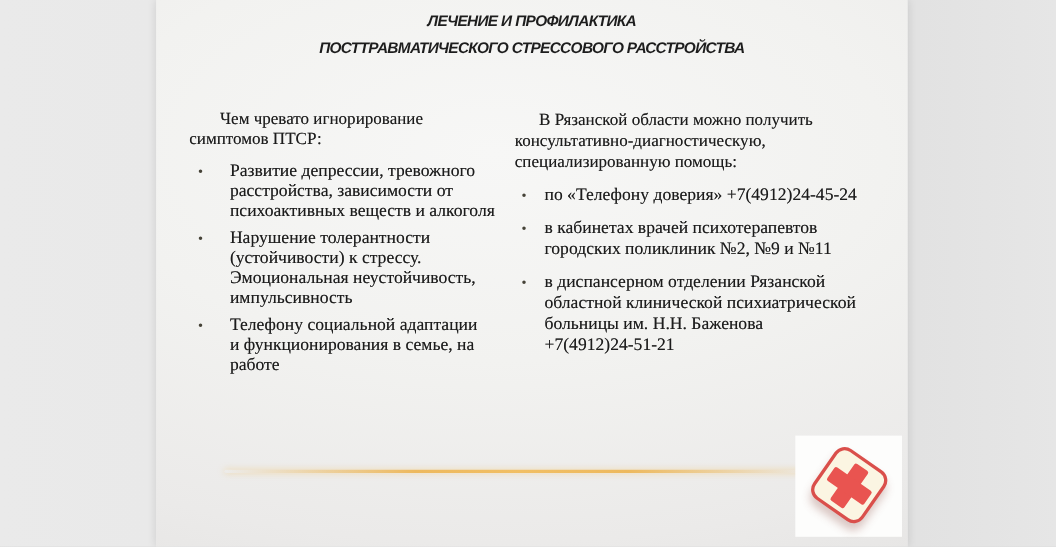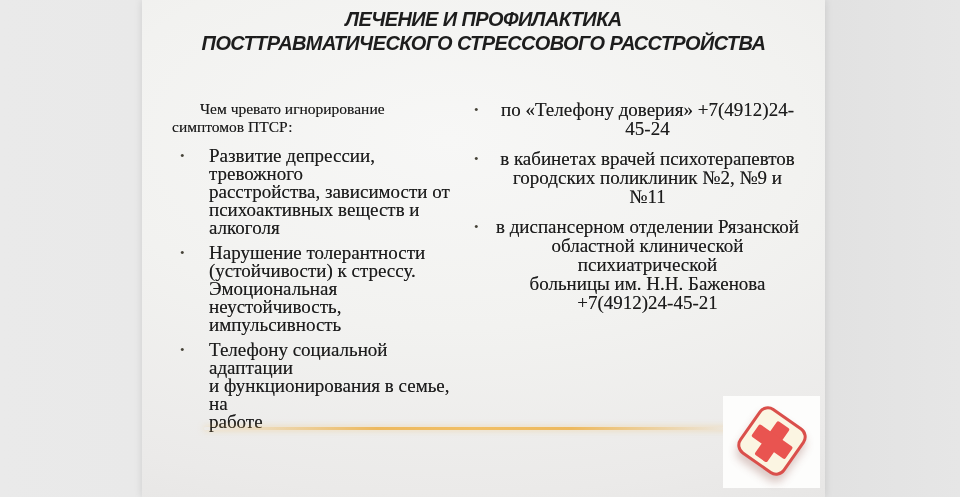--- a/index.html
+++ b/index.html
@@ -23,21 +23,21 @@
     box-shadow: 0 0 8px rgba(0,0,0,0.12);
   }
 
   .title {
     position: absolute;
     left: 12px; right: 12px; top: 7px;
     text-align: center;
     font-family: "Liberation Sans", "DejaVu Sans", sans-serif;
     font-weight: bold;
     font-style: italic;
-    font-size: 20px;
+    font-size: 14px;
     line-height: 24px;
     letter-spacing: -0.6px;
     color: #1d1d1d;
     white-space: pre-line;
   }
 
   .col { position: absolute; color: #1c1c1c; }
   .col-left  { left: 30px;  top: 100px; width: 288px; }
   .col-right { left: 326px; top: 100px; width: 332px; }
 
@@ -48,26 +48,26 @@
   }
   .col-left  .heading { line-height: 18px; text-indent: 28px; margin-bottom: 11px; }
   .col-right .heading { line-height: 19px; text-indent: 22px; margin-bottom: 11px; }
 
   .bullet-item { position: relative; }
   .col-left  .bullet-item { margin-bottom: 7px; }
   .col-right .bullet-item { margin-bottom: 11px; }
 
   .bullet-item .btext {
     display: block;
-    font-size: 19px;
+    font-size: 16px;
     white-space: pre-line;
     text-shadow: 0 0 0.4px rgba(20,20,20,0.55);
   }
   .col-left  .btext { line-height: 18px; padding-left: 37px; }
-  .col-right .btext { line-height: 19px; padding-left: 27px; text-align: center; }
+  .col-right .btext { line-height: 19px; padding-left: 27px; }
 
   .dot {
     position: absolute;
     top: 0;
     font-size: 13px;
     color: #454237;
   }
   .col-left  .dot { left: 8px; line-height: 18px; }
   .col-right .dot { left: 6px; line-height: 19px; }
 
@@ -138,36 +138,39 @@
       </div>
       <div class="bullet-item">
         <span class="dot">•</span>
         <span class="btext">Телефону социальной адаптации
 и функционирования в семье, на
 работе</span>
       </div>
     </div>
 
     <div class="col col-right">
+      <p class="heading">В Рязанской области можно получить
+консультативно-диагностическую,
+специализированную помощь:</p>
 
       <div class="bullet-item">
         <span class="dot">•</span>
         <span class="btext">по «Телефону доверия» +7(4912)24-45-24</span>
       </div>
       <div class="bullet-item">
         <span class="dot">•</span>
         <span class="btext">в кабинетах врачей психотерапевтов
 городских поликлиник №2, №9 и №11</span>
       </div>
       <div class="bullet-item">
         <span class="dot">•</span>
         <span class="btext">в диспансерном отделении Рязанской
 областной клинической психиатрической
 больницы им. Н.Н. Баженова
-+7(4912)24-45-21</span>
++7(4912)24-51-21</span>
       </div>
     </div>
 
     <div class="divider"></div>
 
     <div class="cross-card">
       <div class="cross-tile">
         <div class="arm arm-v"></div>
         <div class="arm arm-h"></div>
       </div>

